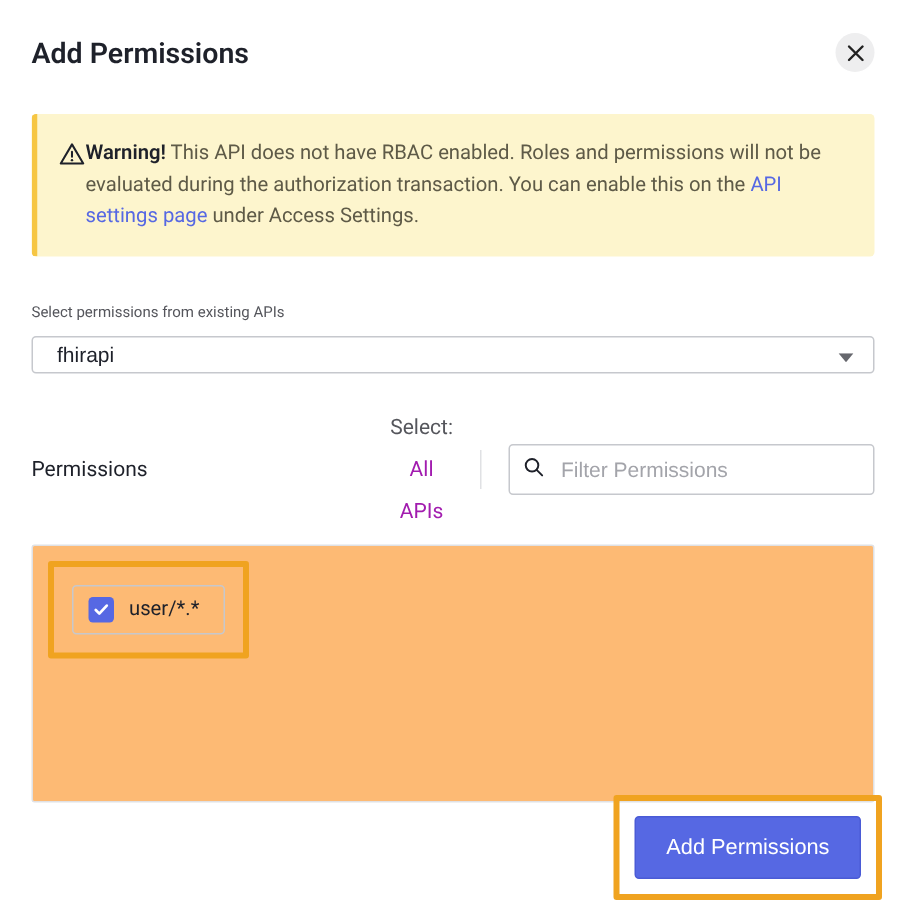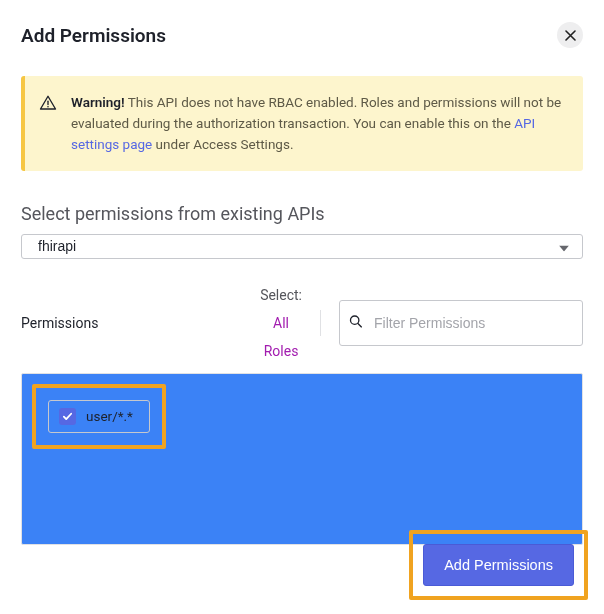--- a/index.html
+++ b/index.html
@@ -37,21 +37,20 @@
     cursor: pointer;
     color: #333;
     font-size: 14px;
   }
   .warning-banner {
     background: #fdf5cd;
     border-left: 4px solid #f6c643;
     border-radius: 3px;
     padding: 16px 18px 16px 14px;
     display: flex;
-    gap: 14px;
     margin-bottom: 32px;
   }
   .warning-icon {
     flex: 0 0 auto;
     margin-top: 2px;
     color: #1e212a;
   }
   .warning-text {
     font-size: 13.5px;
     line-height: 1.55;
@@ -60,21 +59,21 @@
   .warning-text strong {
     color: #1e212a;
     font-weight: 600;
   }
   .warning-text a {
     color: #5668e3;
     text-decoration: none;
     cursor: pointer;
   }
   .section-label {
-    font-size: 18px;
+    font-size: 10px;
     color: #55565c;
     margin-bottom: 10px;
     display: block;
   }
   .select-wrap {
     position: relative;
     margin-bottom: 28px;
   }
   .select-input {
     width: 100%;
@@ -122,42 +121,42 @@
     height: 26px;
     background: #e0e1e4;
     margin-right: 14px;
   }
   .filter-wrap {
     position: relative;
     width: 244px;
   }
   .filter-input {
     width: 100%;
-    height: 46px;
+    height: 34px;
     border: 1px solid #c6c8cd;
     border-radius: 3px;
     padding: 0 10px 0 34px;
     font-size: 14px;
     color: #1e212a;
   }
   .filter-input::placeholder { color: #a3a4aa; }
   .filter-icon {
     position: absolute;
     left: 10px;
     top: 50%;
     transform: translateY(-50%);
     color: #1e212a;
   }
   .perm-list {
     border: 1px solid #e0e1e4;
     border-radius: 2px;
     height: 172px;
     overflow: scroll;
     padding: 10px;
-    background: #3b82f6;
+    background: #fdba74;
   }
   .highlight-box {
     border: 4px solid #f0a320;
     display: inline-block;
     padding: 12px 12px;
     border-radius: 2px;
   }
   .perm-chip {
     border: 1px solid #c6c8cd;
     border-radius: 3px;
@@ -243,21 +242,21 @@
           <path d="M0 0 L5 6 L10 0 Z" fill="#66676d"></path>
         </svg>
     </span>
   </div>
 
   <div class="perm-toolbar">
     <span class="perm-label">Permissions</span>
     <div class="select-controls">
       <span class="lbl">Select:</span>
       <a href="#">All</a>
-      <a href="#">Roles</a>
+      <a href="#">APIs</a>
     </div>
     <div class="vdiv"></div>
     <div class="filter-wrap">
       <span class="filter-icon">
         <svg width="14" height="14" viewBox="0 0 16 16">
             <circle cx="6.5" cy="6.5" r="4.8" stroke="#1e212a" stroke-width="1.5" fill="none"></circle>
             <line x1="10.2" y1="10.2" x2="14.2" y2="14.2" stroke="#1e212a" stroke-width="1.5" stroke-linecap="round"></line>
           </svg>
       </span>
       <input class="filter-input" placeholder="Filter Permissions" style="">

